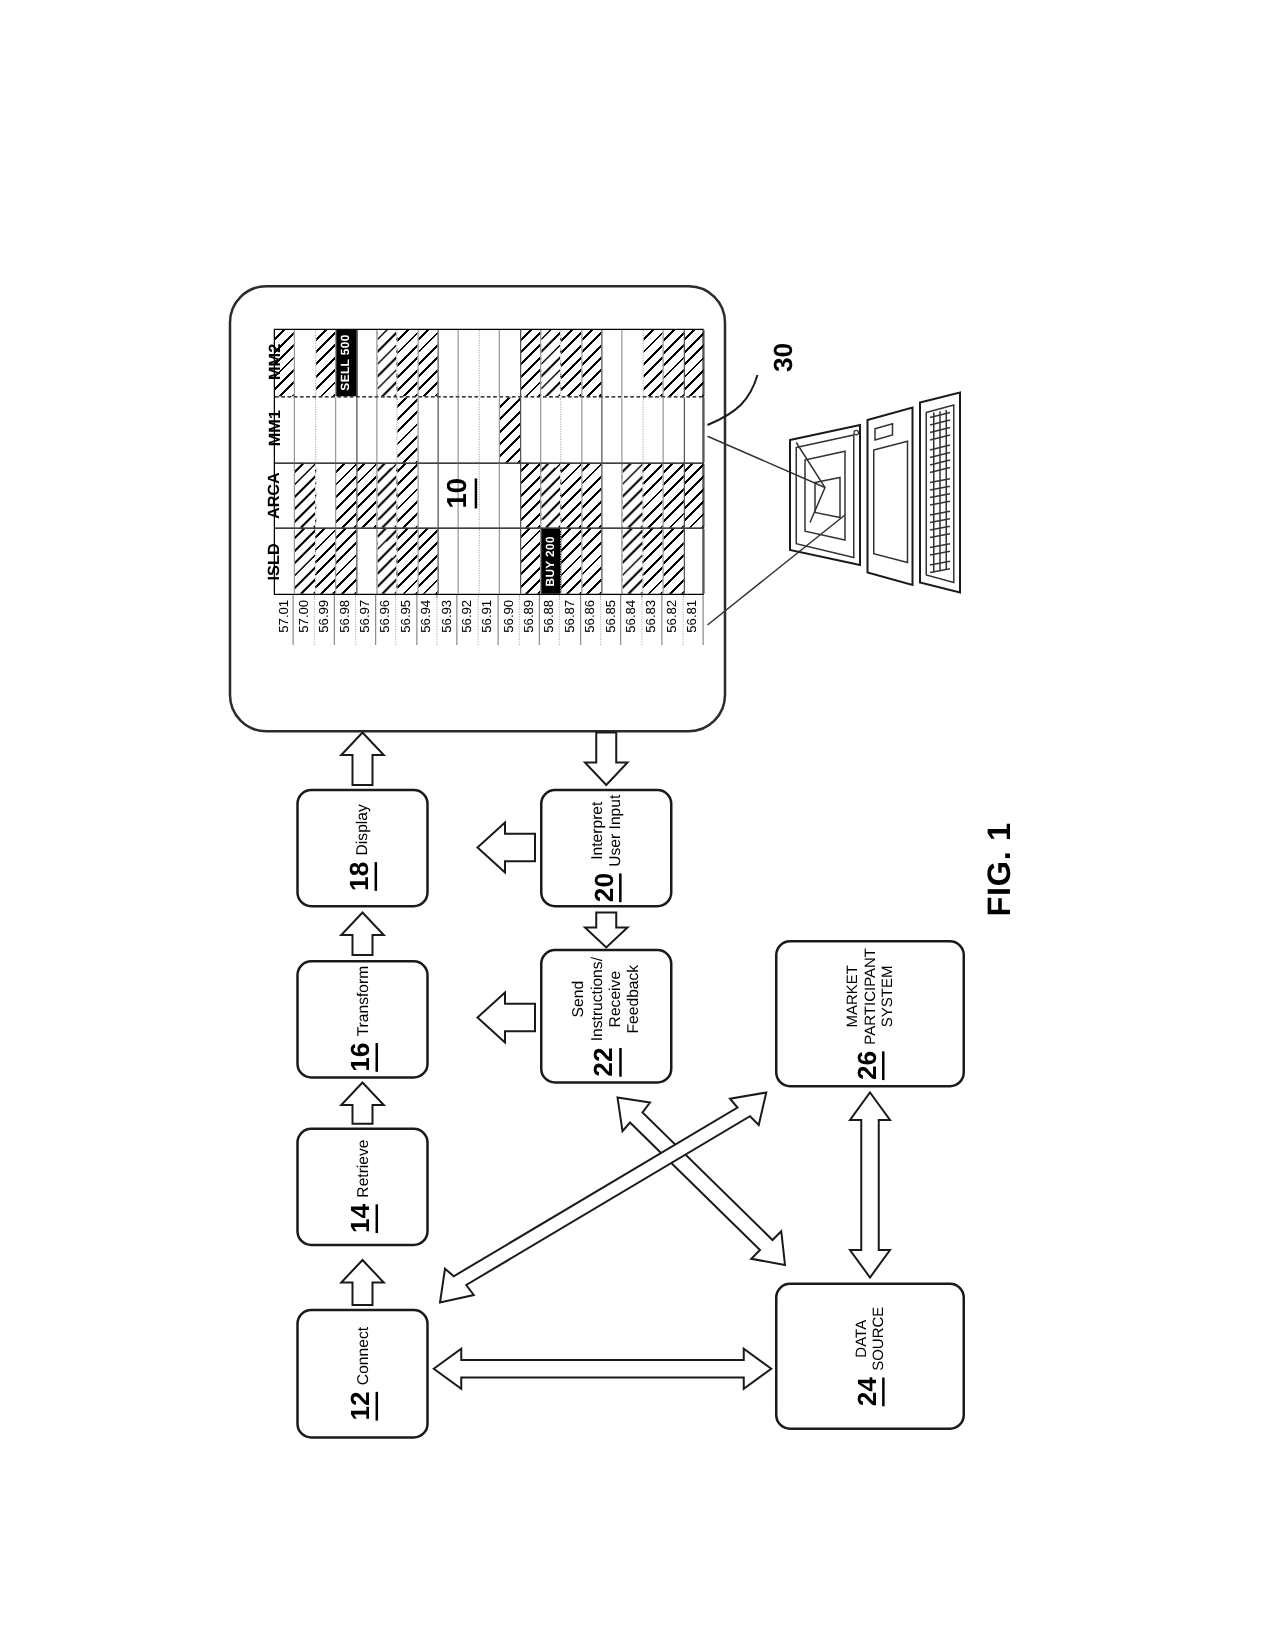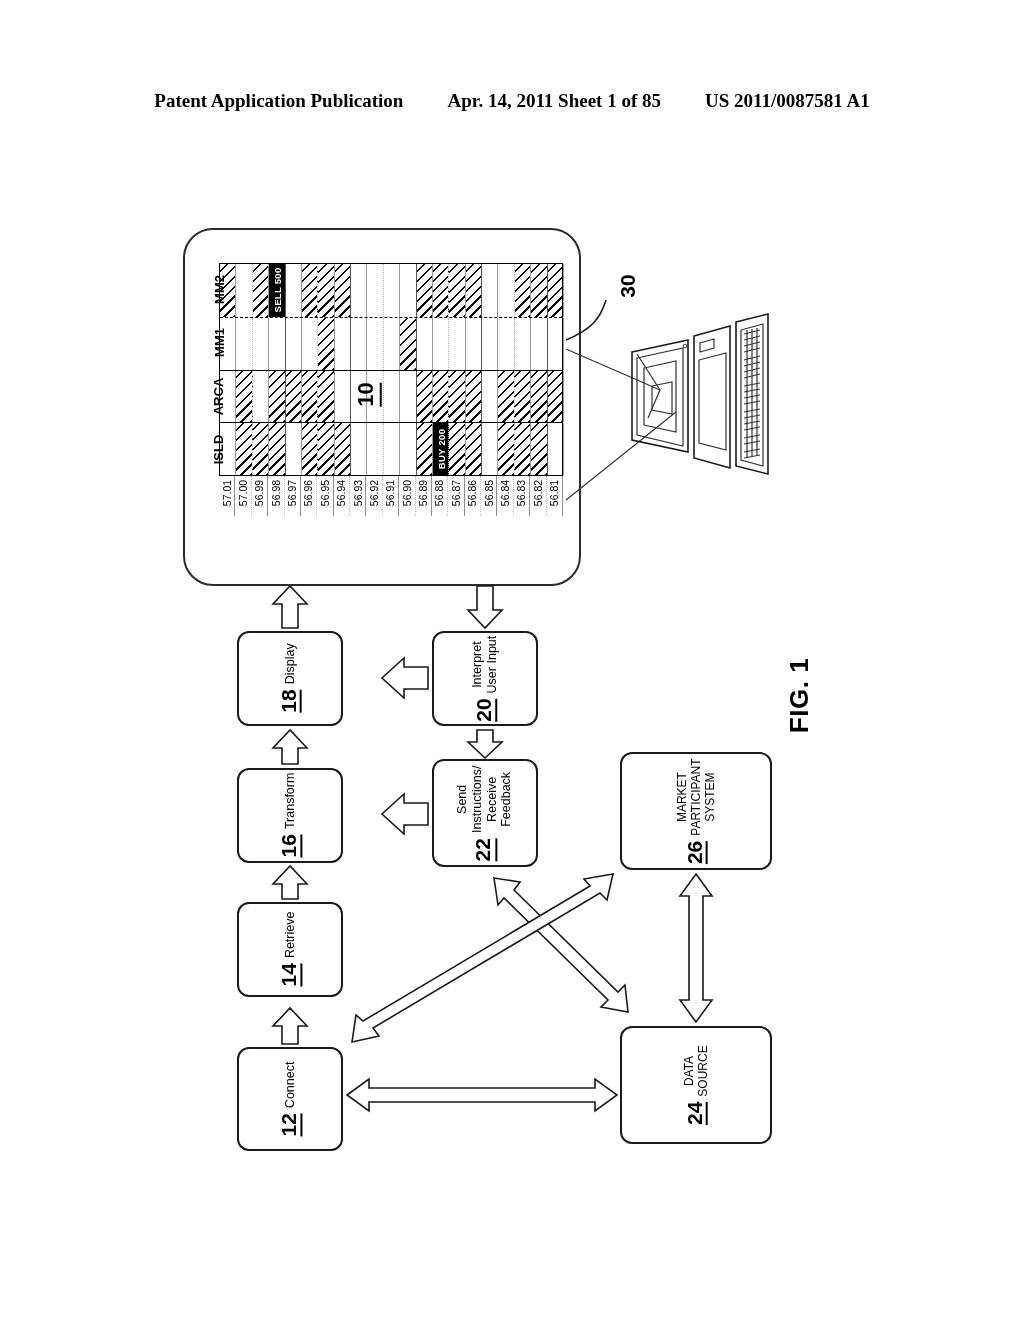--- a/index.html
+++ b/index.html
@@ -134,25 +134,20 @@
     font-size:26px;font-weight:bold;letter-spacing:0.5px;white-space:nowrap;
   }
 
   svg.ov{position:absolute;left:0;top:0;width:1024px;height:1320px;pointer-events:none;}
 </style>
 </head>
 <body>
 
 <div class="page">
 
-  <div class="hdr">
-    <span class="h1">Patent Application Publication</span>
-    <span class="h2">Apr. 14, 2011  Sheet 1 of 85</span>
-    <span class="h3">US 2011/0087581 A1</span>
-  </div>
 
   <div class="bezel"></div>
 
   <div class="grid-wrap">
     <div class="grid" id="grid-body">
         <div class="grow r0">
           <div class="cell hatch" style="left: 0px; width: 16.381px;"></div>
           <div class="cell tick" style="left: 16.381px; width: 16.381px;"></div>
           <div class="cell hatch" style="left: 32.7619px; width: 16.381px;"></div>
           <div class="cell filled major" style="left: 49.1429px; width: 16.381px;">

